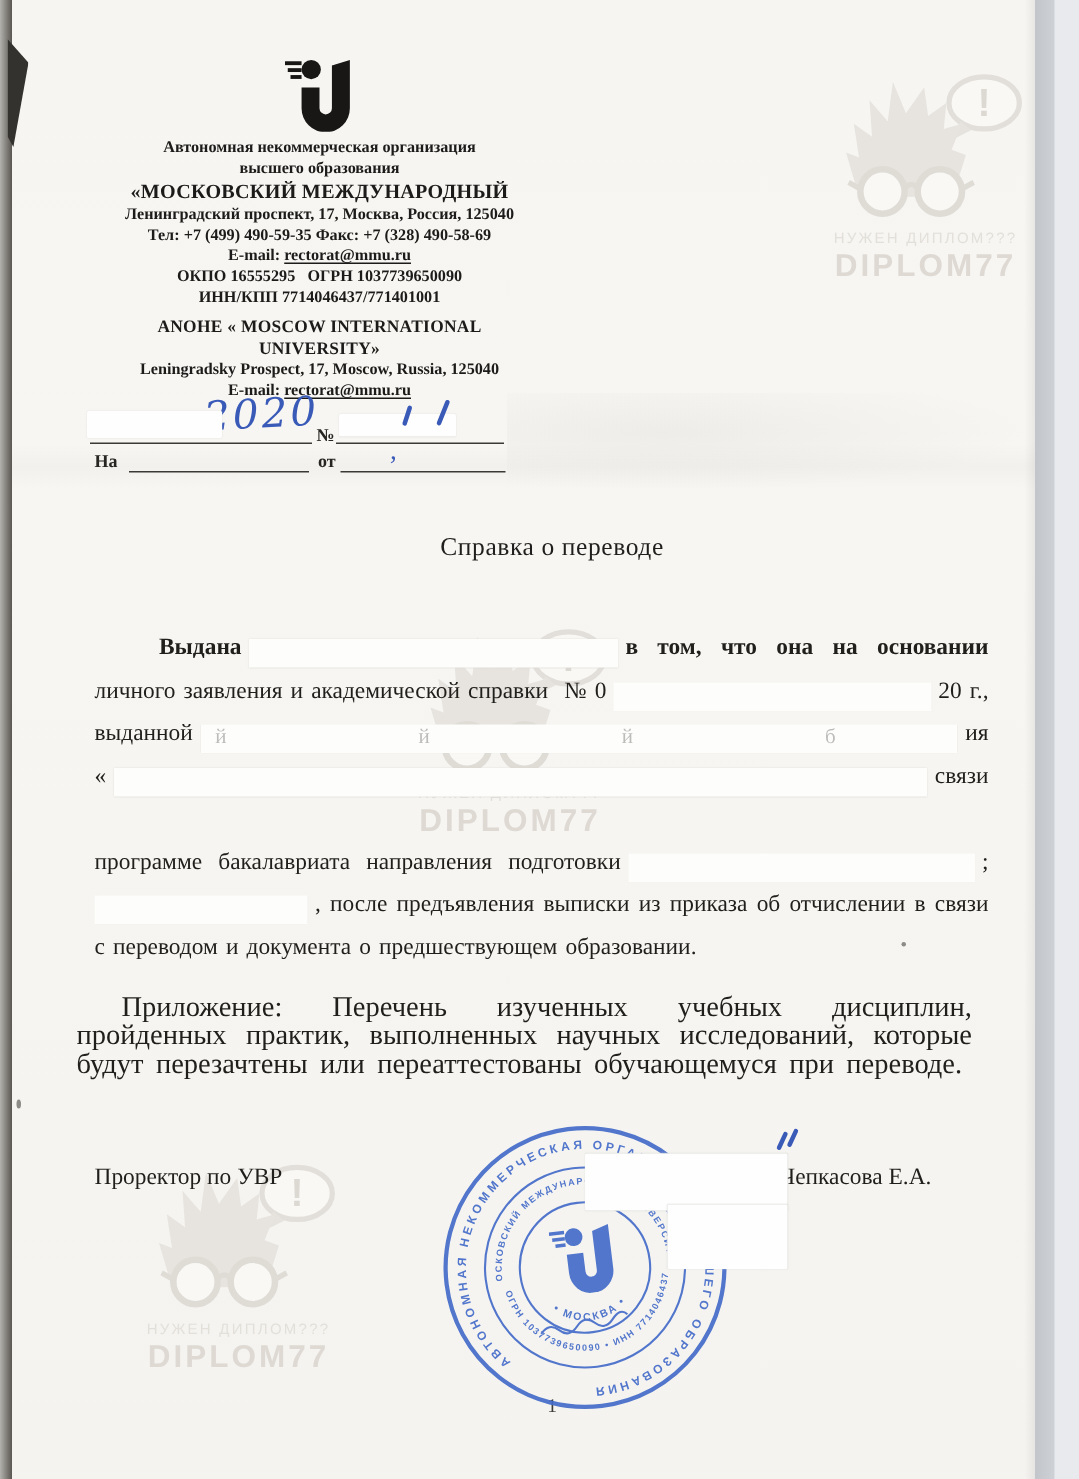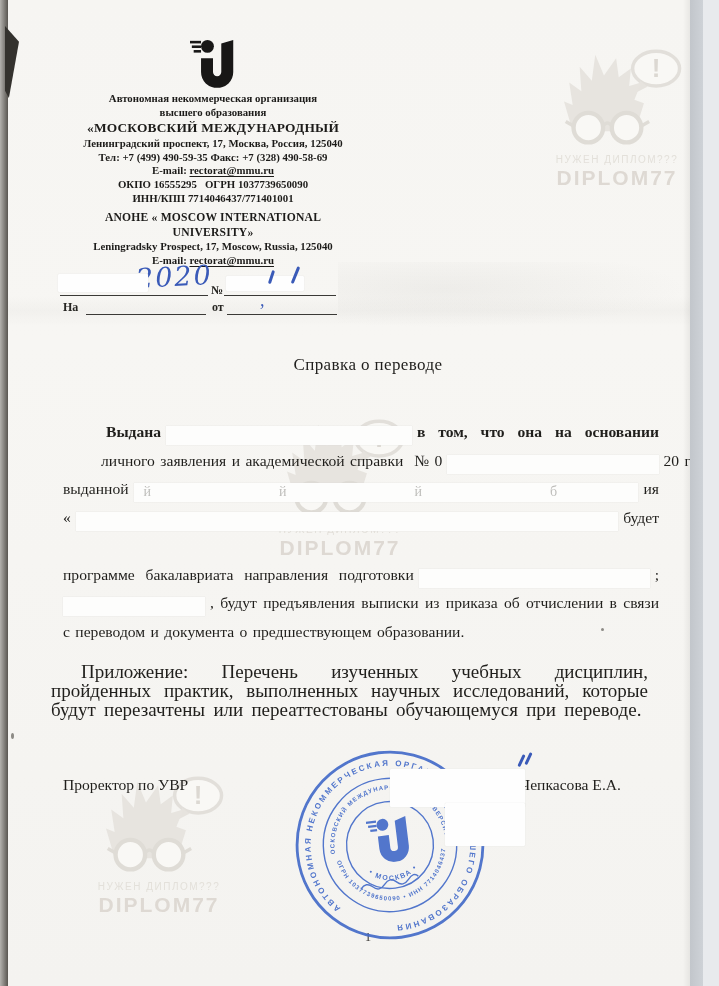--- a/index.html
+++ b/index.html
@@ -202,45 +202,45 @@
   <div class="wbox" style="left:218px;top:276px;width:78px;height:15px;"></div>
 
   <div class="title">Справка о переводе</div>
 
   <div class="bl" style="top:423px;font-weight:bold;">
     <span class="ind"></span>
     <span>Выдана</span>
     <span class="rfill"></span>
     <span class="ws8">в том, что она на основании</span>
   </div>
-  <div class="bl" style="top:452px;margin-left:38px;">
+  <div class="bl" style="top:452px;">
     <span>личного заявления и академической справки&nbsp; № 0</span>
     <span class="rfill"></span>
     <span>20 г.,</span>
   </div>
   <div class="bl" style="top:480px;">
     <span>выданной</span>
     <span class="rfill">
         <span class="faint">йййб</span>
       </span>
     <span>ия</span>
   </div>
   <div class="bl" style="top:509px;">
     <span>«</span>
     <span class="rfill"></span>
-    <span>будет</span>
+    <span>связи</span>
   </div>
   <div class="bl" style="top:566px;">
     <span>программе&nbsp; бакалавриата&nbsp; направления&nbsp; подготовки</span>
     <span class="rfill"></span>
     <span>;</span>
   </div>
   <div class="bl" style="top:594px;">
     <span class="rfill r7"></span>
-    <span class="grow-just">, будут предъявления выписки из приказа об отчислении в связи</span>
+    <span class="grow-just">, после предъявления выписки из приказа об отчислении в связи</span>
   </div>
   <div class="bl" style="top:623px;">
     <span>с переводом и документа о предшествующем образовании.</span>
   </div>
 
   <p class="attachment">Приложение: Перечень изученных учебных дисциплин, пройденных практик, выполненных научных исследований, которые будут перезачтены или переаттестованы обучающемуся при переводе.</p>
 
   <span class="sig-pos">Проректор по УВР</span>
   <span class="sig-name">Чепкасова Е.А.</span>
 

